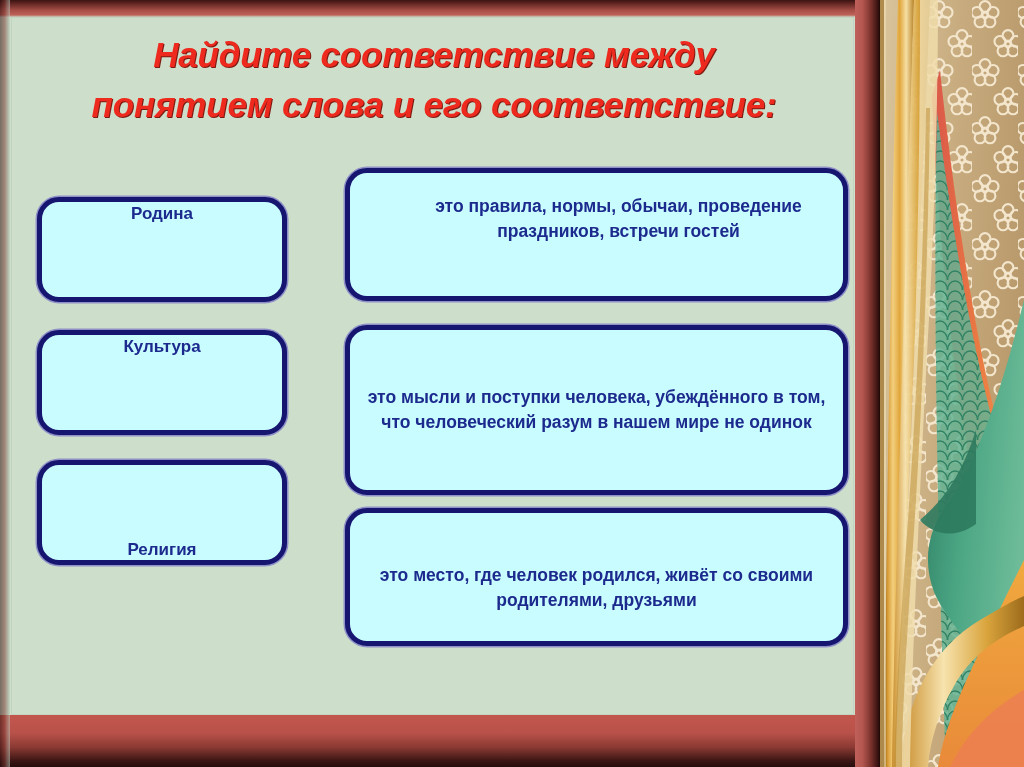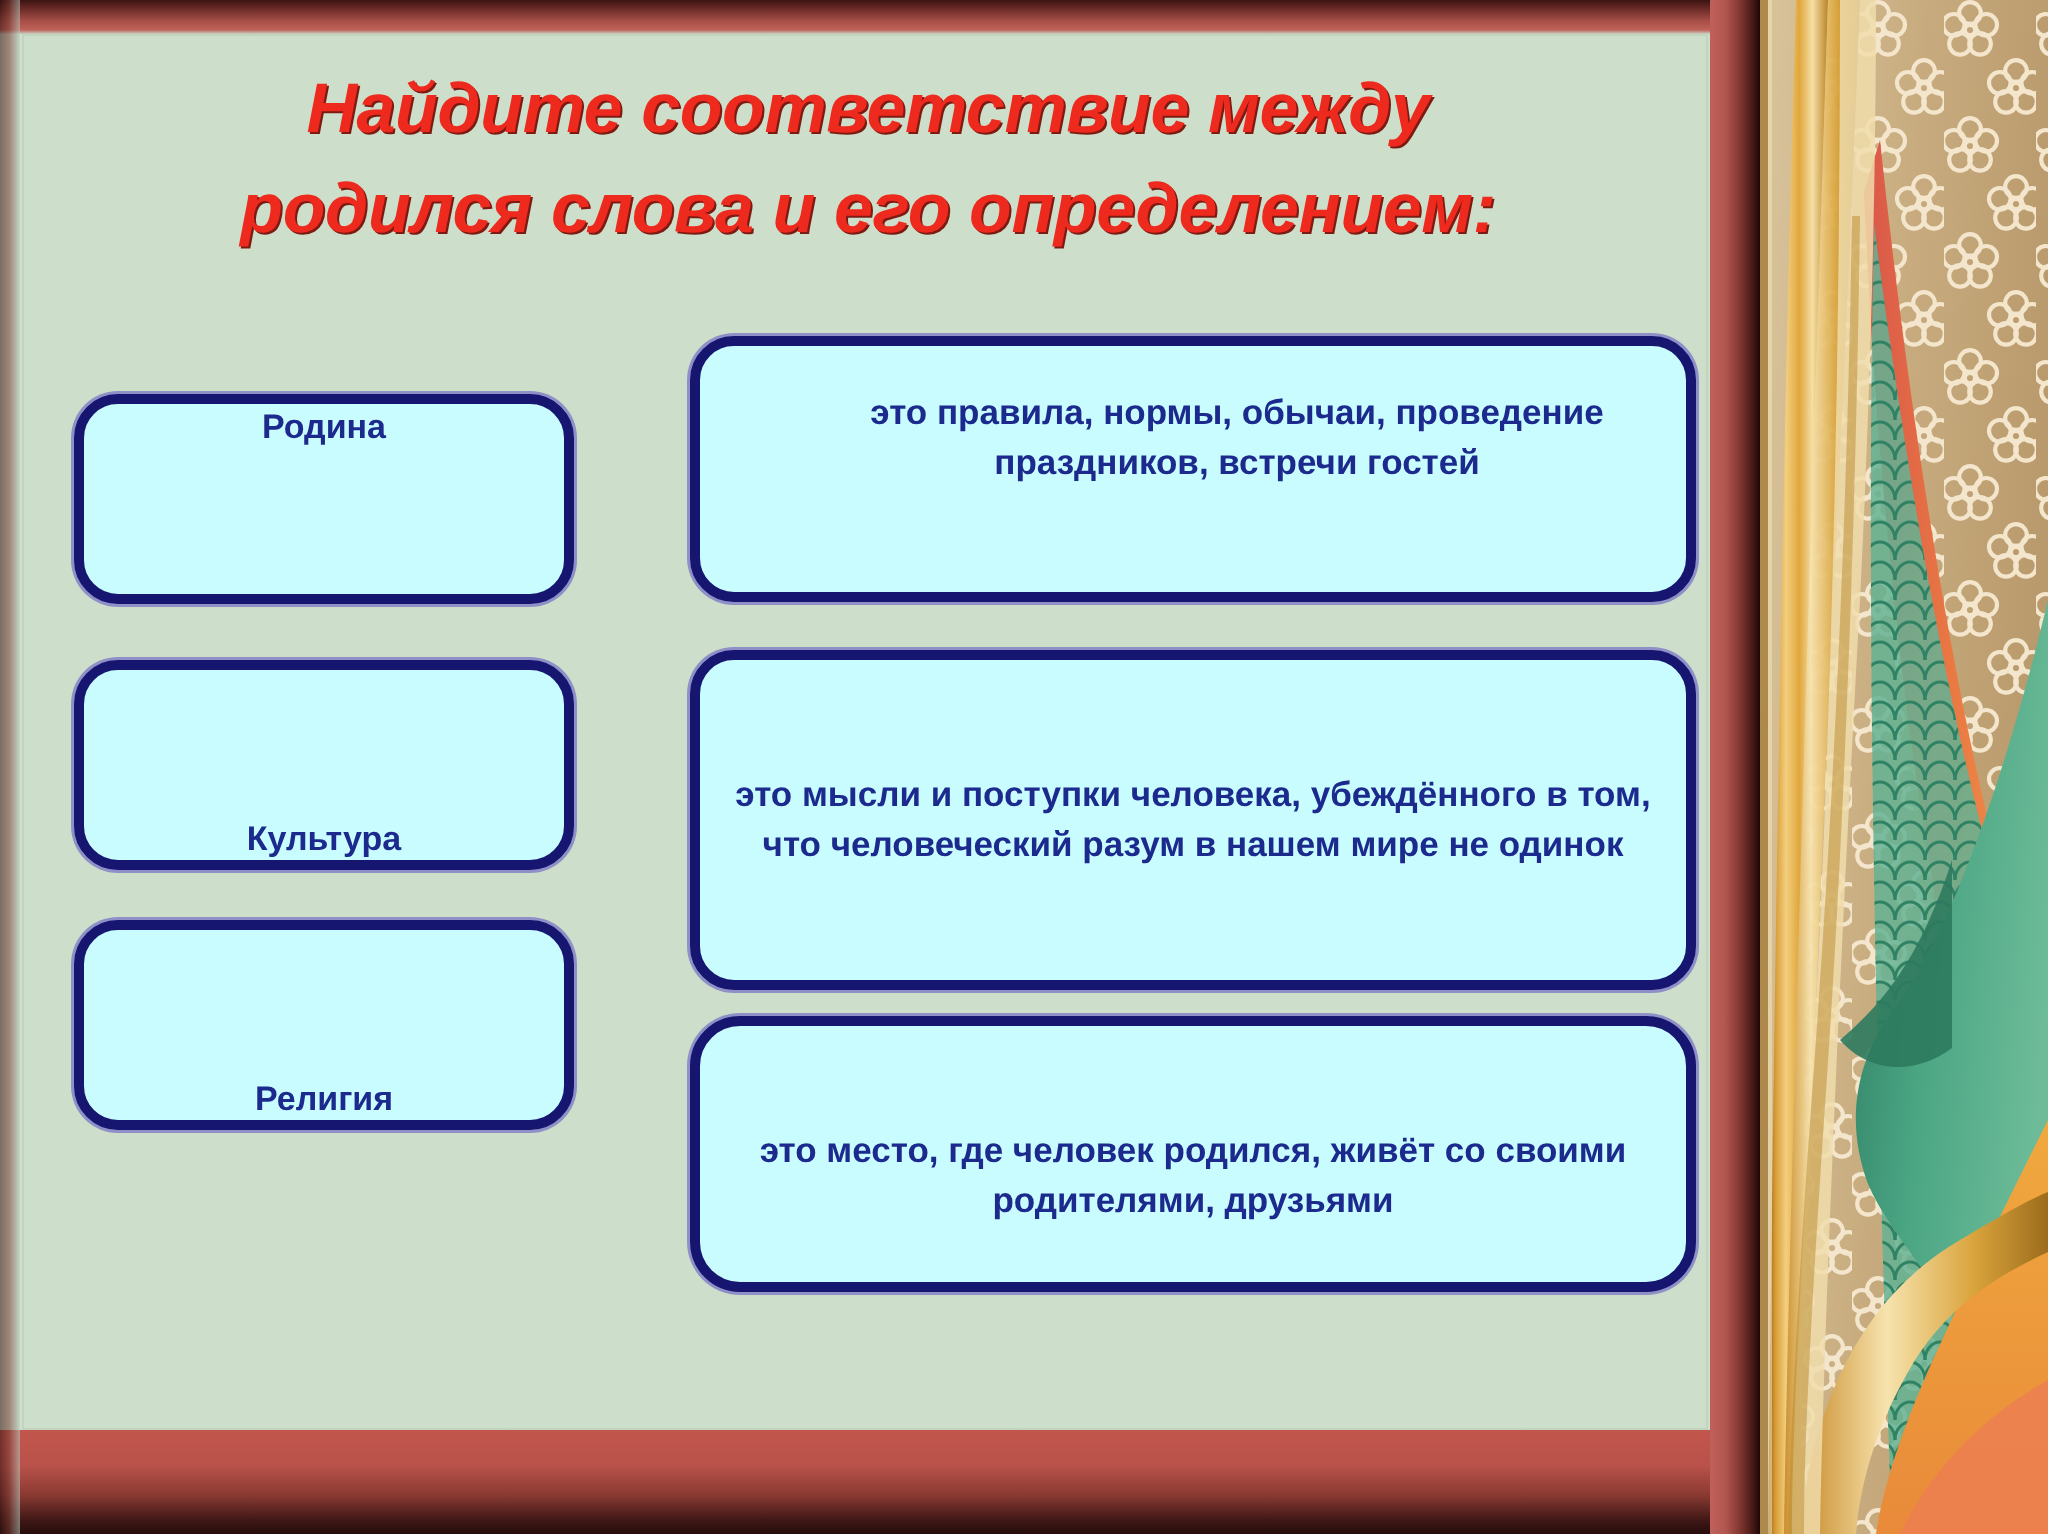--- a/index.html
+++ b/index.html
@@ -111,41 +111,41 @@
   .def .box-text {
     font-size: 17.5px;
     line-height: 1.42;
     padding: 0 16px;
   }
   .def.def-a .box-text { transform: translateY(-16px); }
   .def.def-c .box-text { transform: translateY(11px); }
 
   
   #term-0 { left: 37px;  top: 197px; width: 250px; height: 105px; }
-  #term-1 { left: 37px;  top: 330px; width: 250px; height: 105px; align-items: flex-end; }
+  #term-1 { left: 37px;  top: 330px; width: 250px; height: 105px; }
   #term-2 { left: 37px;  top: 460px; width: 250px; height: 105px; align-items: flex-end; }
 
   #def-0  { left: 345px; top: 168px; width: 503px; height: 133px; padding-left: 44px; }
   #def-1  { left: 345px; top: 325px; width: 503px; height: 170px; }
-  #def-2  { left: 345px; top: 508px; width: 503px; height: 138px; border-radius: 25px; }
+  #def-2  { left: 345px; top: 508px; width: 503px; height: 138px; }
 </style>
 </head>
 <body>
 
 <div class="slide">
 
   <div class="frame-top"></div>
   <div class="frame-bottom"></div>
   <div class="frame-left"></div>
   <div class="frame-right"></div>
   <div class="frame-inner-line"></div>
 
   <div class="title">
     <span class="ln">Найдите соответствие между</span>
-    <span class="ln">родился слова и его определением:</span>
+    <span class="ln">понятием слова и его соответствие:</span>
   </div>
 
   <div class="box term" id="term-0">
     <span class="box-text">Родина</span>
   </div>
   <div class="box term" id="term-1">
     <span class="box-text">Культура</span>
   </div>
   <div class="box term" id="term-2">
     <span class="box-text">Религия</span>

